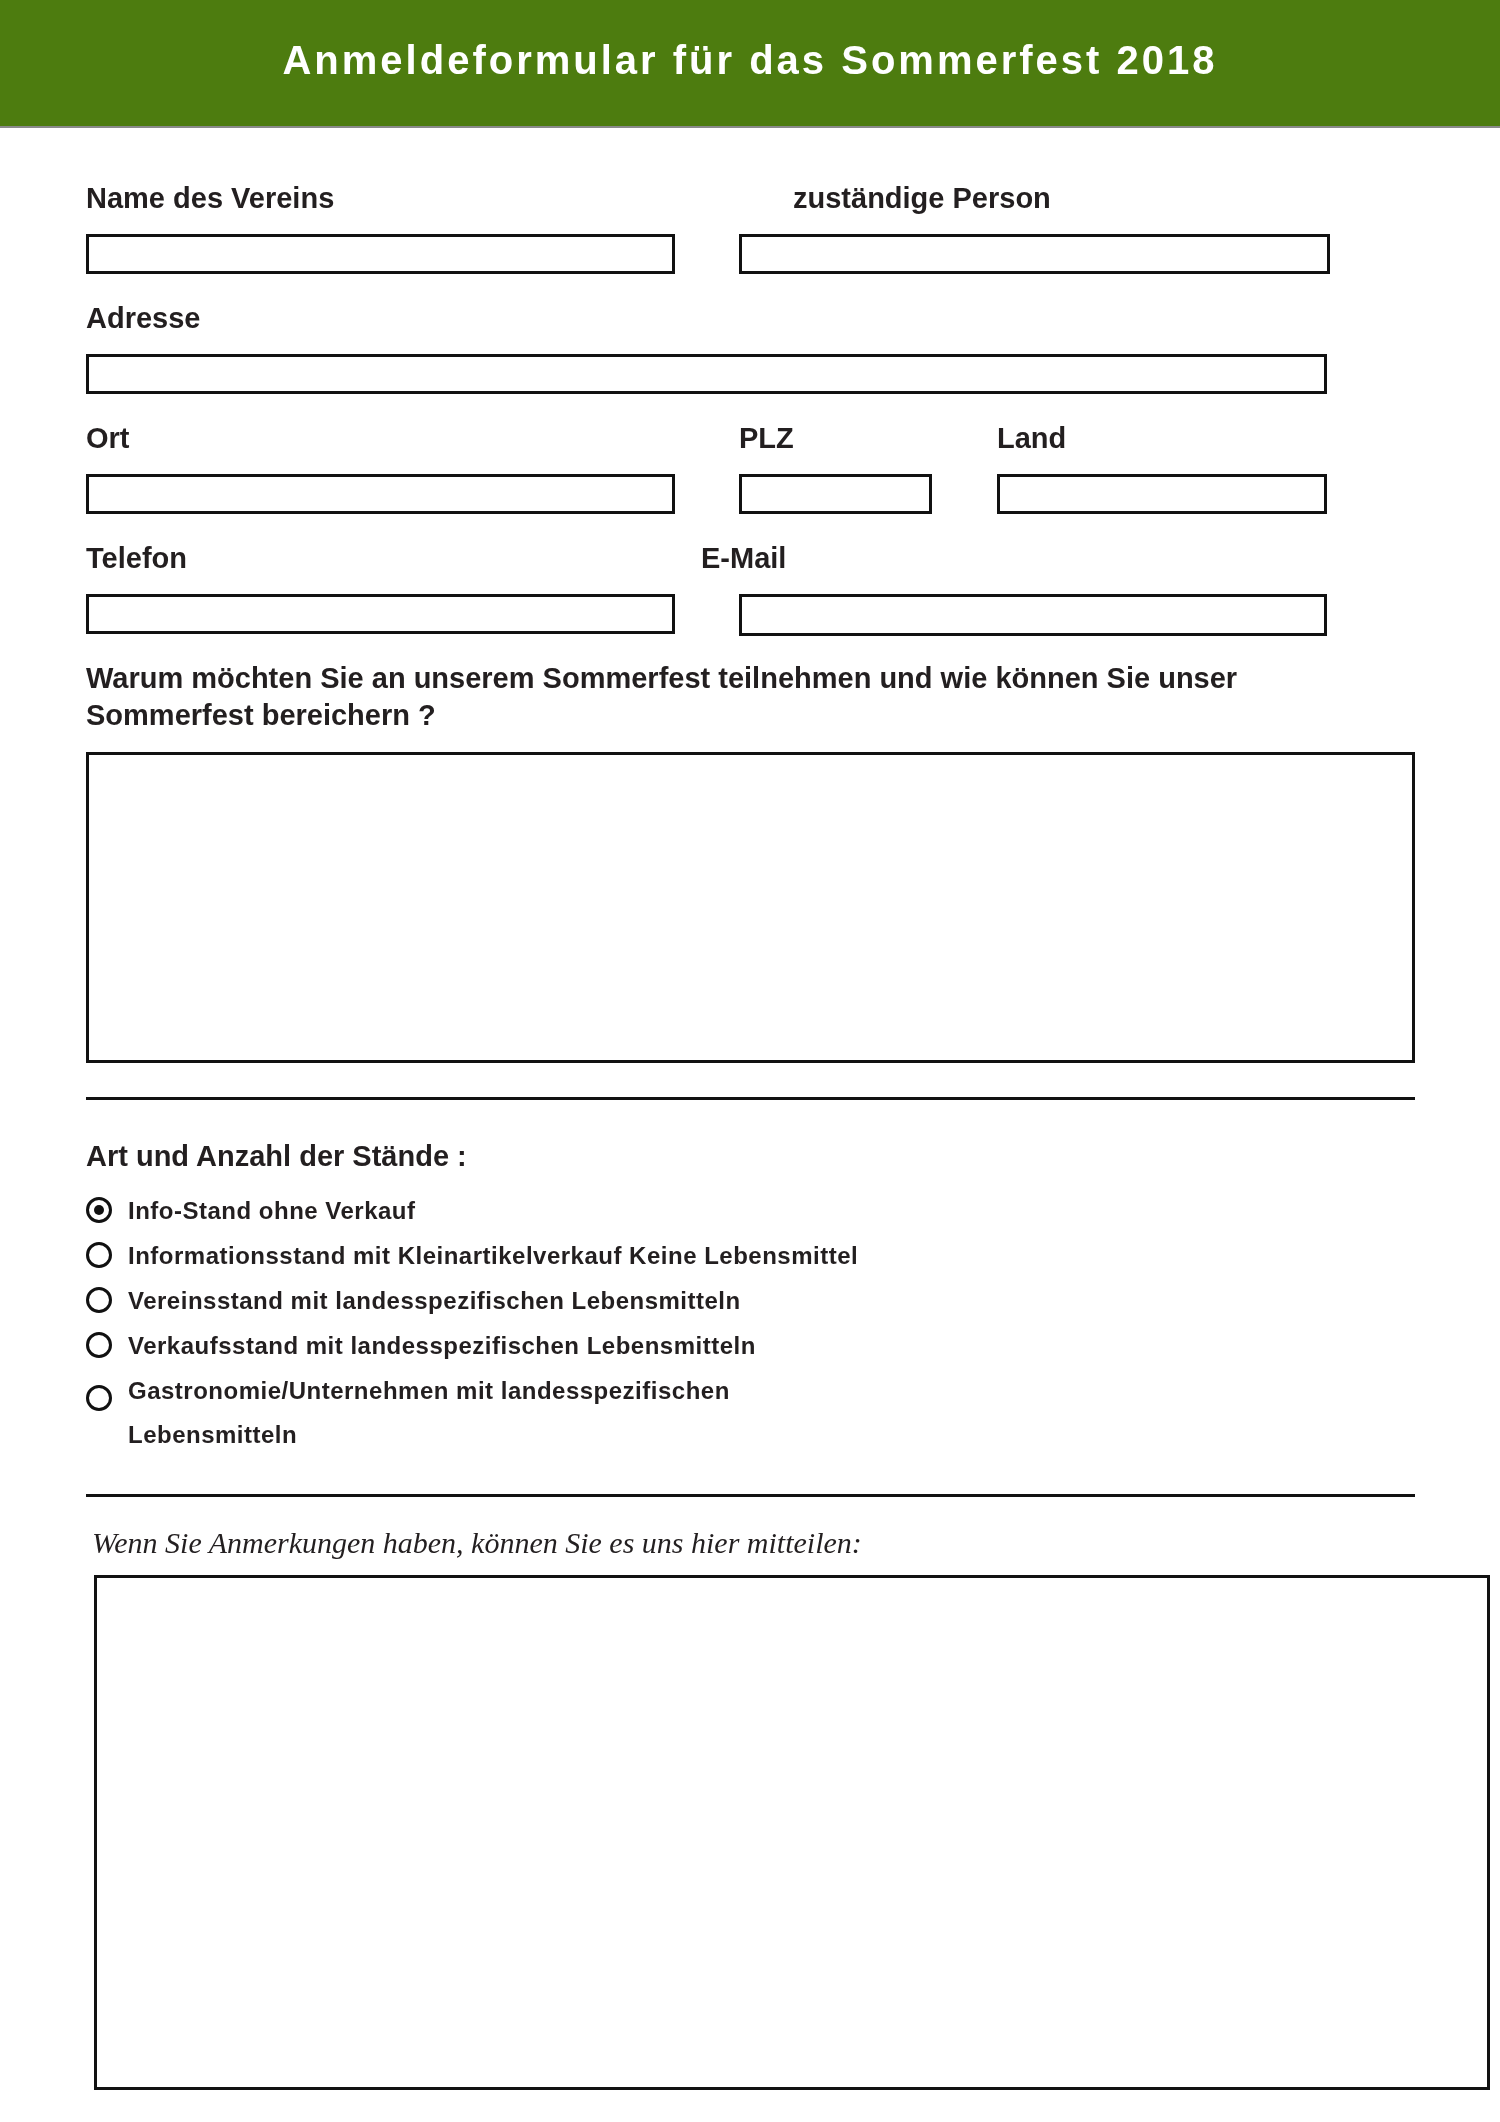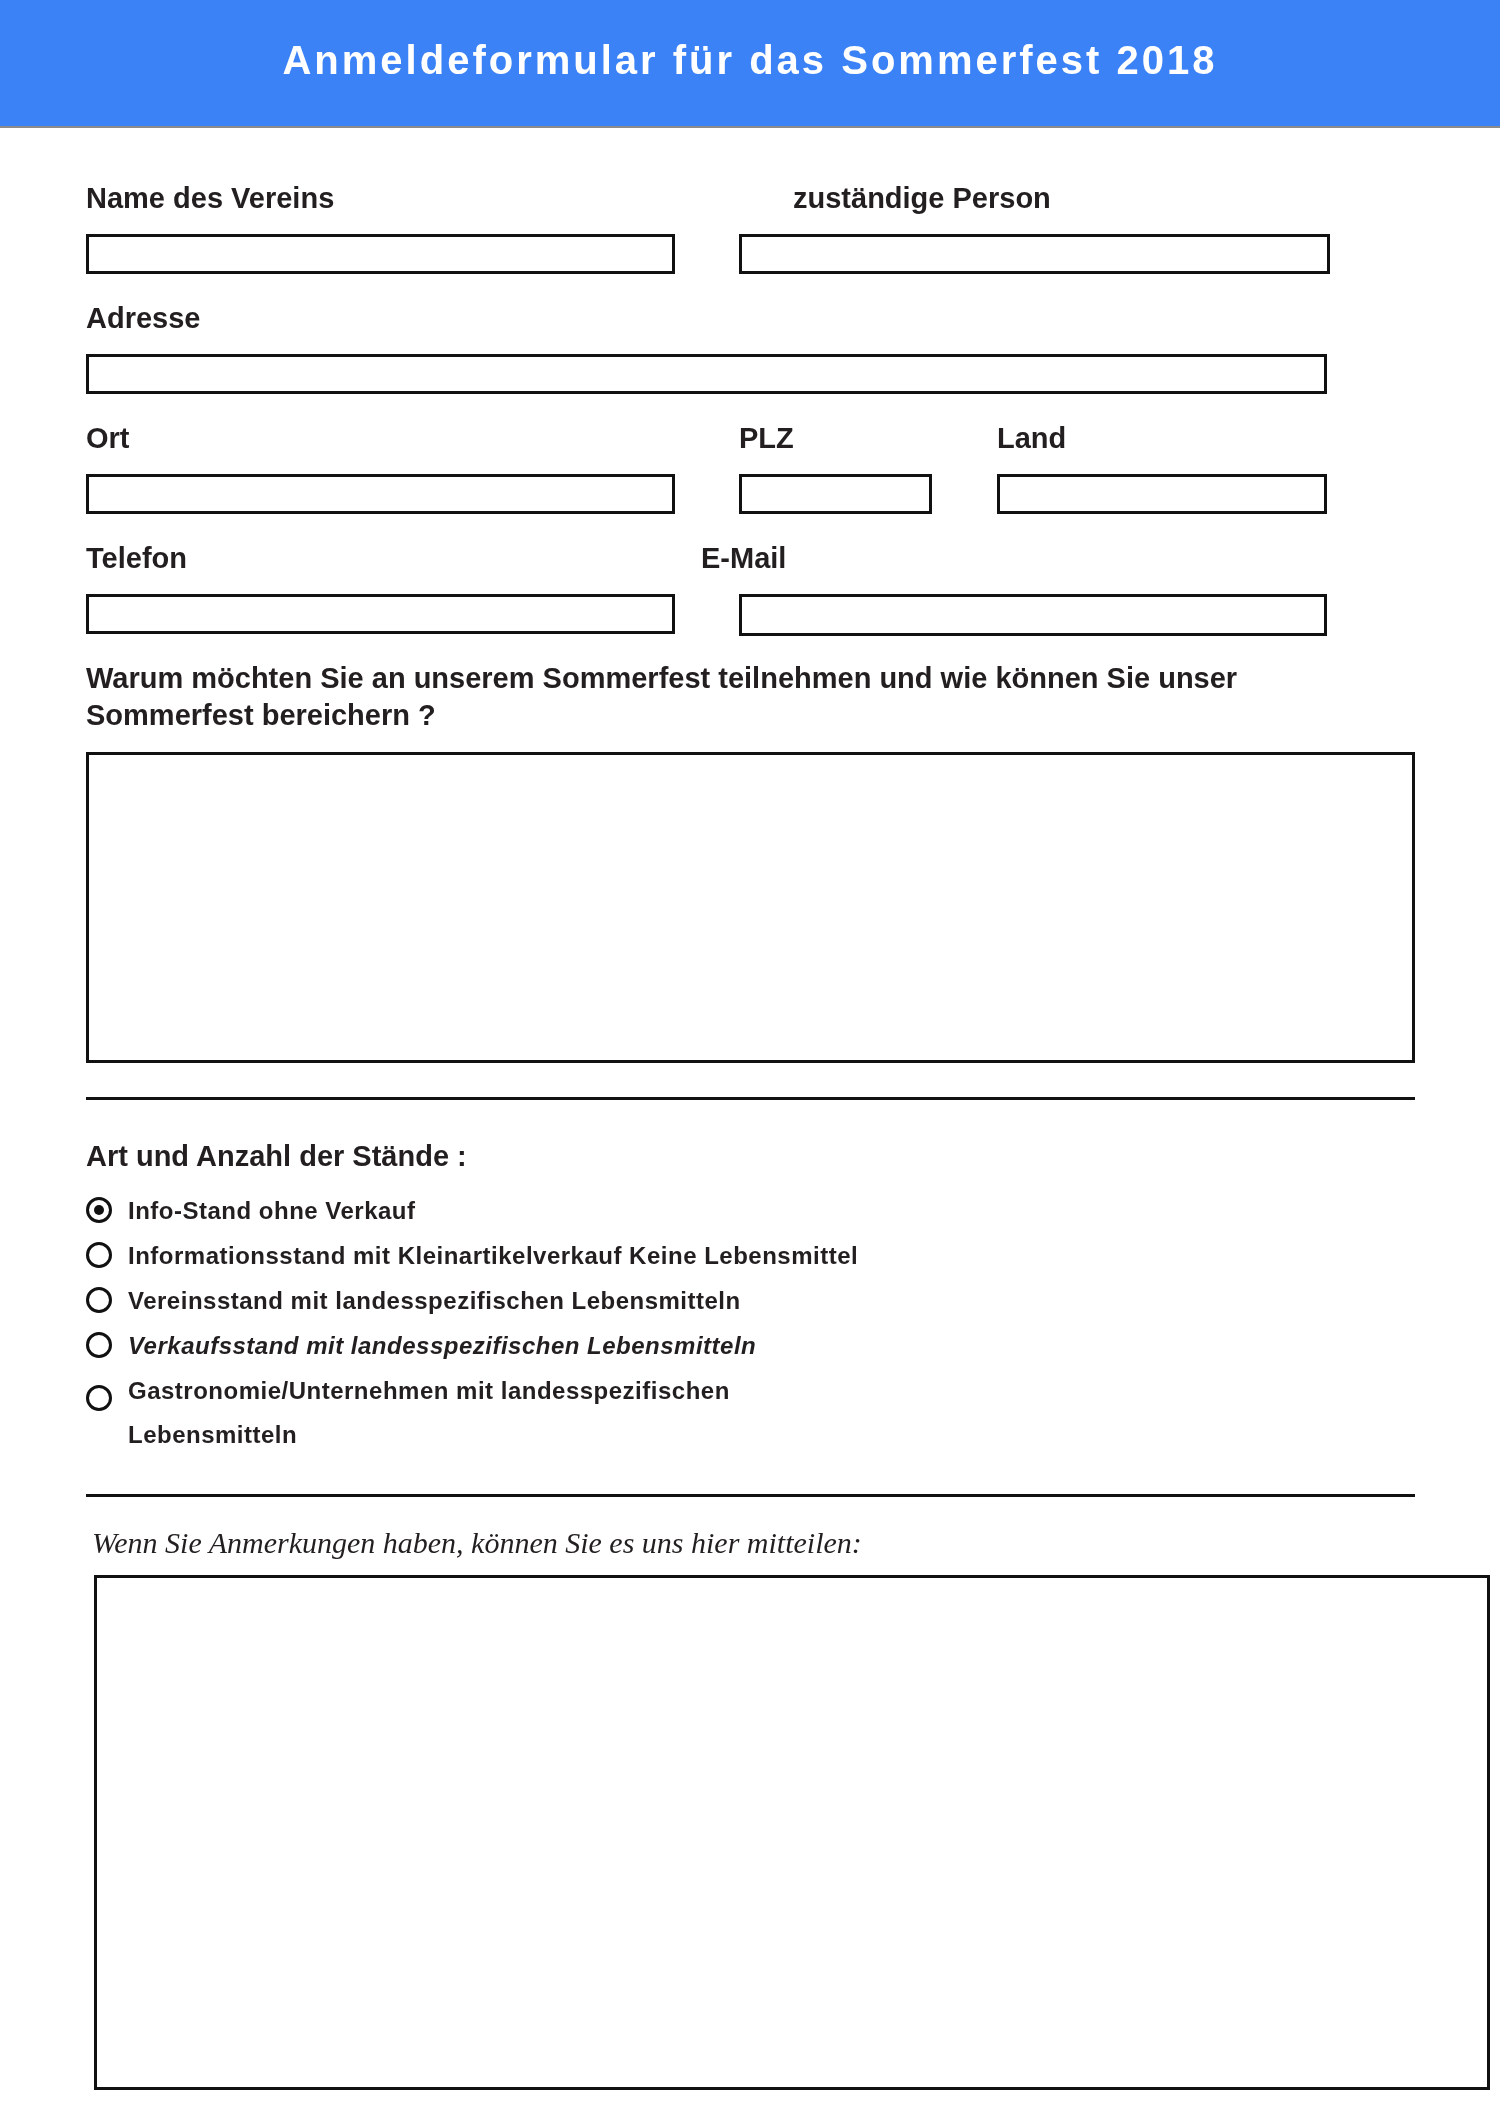--- a/index.html
+++ b/index.html
@@ -1,19 +1,19 @@
 <!DOCTYPE html>
 <html><head>
   <meta charset="utf-8">
   <style>
     html, body { margin: 0; padding: 0; background: #ffffff; }
     body { width: 1500px; height: 2122px; position: relative; overflow: hidden;
            font-family: "Liberation Sans", sans-serif; color: #231f20; }
     .header { position: absolute; left: 0; top: 0; width: 1500px; height: 128px;
-              background: #3b82f6; border-bottom: 2px solid #8a8a8a; box-sizing: border-box; }
+              background: #4d7c0f; border-bottom: 2px solid #8a8a8a; box-sizing: border-box; }
     .title { position: absolute; left: 0; right: 0; top: 38px; text-align: center;
              color: #ffffff; font-weight: bold; font-size: 40px; letter-spacing: 3px; }
     .lbl { position: absolute; font-weight: bold; font-size: 29px; color: #231f20; white-space: nowrap; }
     .box { position: absolute; border: 3px solid #111; box-sizing: border-box; background: #fff; }
     .rule { position: absolute; height: 3px; background: #111; }
     .radio-row { position: absolute; left: 86px; display: flex; align-items: flex-start; }
     .radio { width: 26px; height: 26px; border: 3px solid #111; border-radius: 50%;
              box-sizing: border-box; position: relative; margin-top: 8px; flex: 0 0 auto; }
     .radio.checked::after { content: ""; position: absolute; left: 5px; top: 5px;
              width: 10px; height: 10px; border-radius: 50%; background: #111; }
@@ -62,21 +62,21 @@
   <span class="radio-text">Info-Stand ohne Verkauf</span>
 </div>
 <div class="radio-row" style="top:1234px;">
   <span class="radio"></span>
   <span class="radio-text">Informationsstand mit Kleinartikelverkauf Keine  Lebensmittel</span>
 </div>
 <div class="radio-row" style="top:1279px;">
   <span class="radio"></span>
   <span class="radio-text">Vereinsstand mit landesspezifischen Lebensmitteln</span>
 </div>
-<div class="radio-row" style="top:1324px;font-style:italic;">
+<div class="radio-row" style="top:1324px;">
   <span class="radio"></span>
   <span class="radio-text">Verkaufsstand mit landesspezifischen Lebensmitteln</span>
 </div>
 <div class="radio-row" style="top:1369px;">
   <span class="radio" style="margin-top:16px;"></span>
   <span class="radio-text" style="width:760px;">Gastronomie/Unternehmen mit landesspezifischen Lebensmitteln</span>
 </div>
 
 <div class="rule" style="left:86px; top:1494px; width:1329px;"></div>
 

